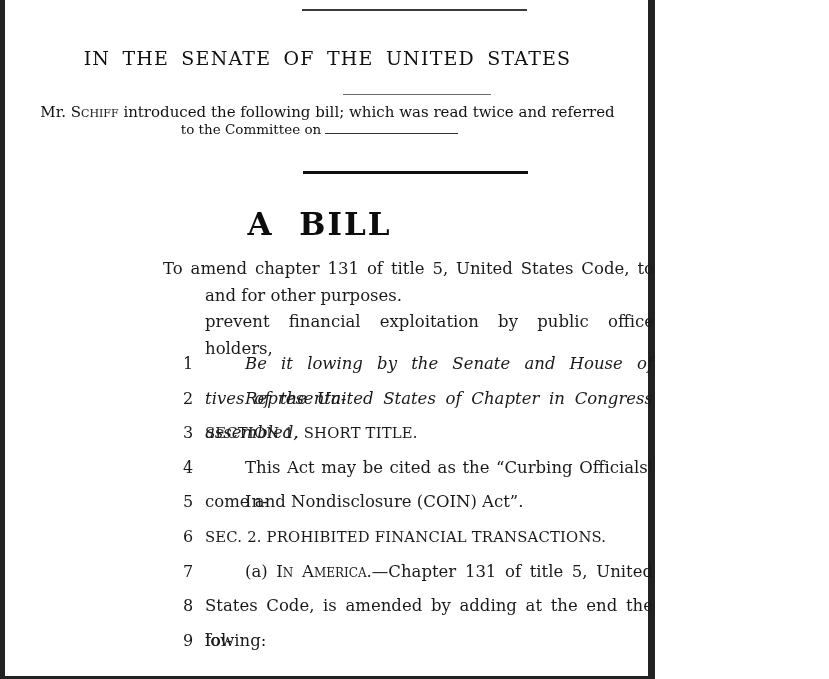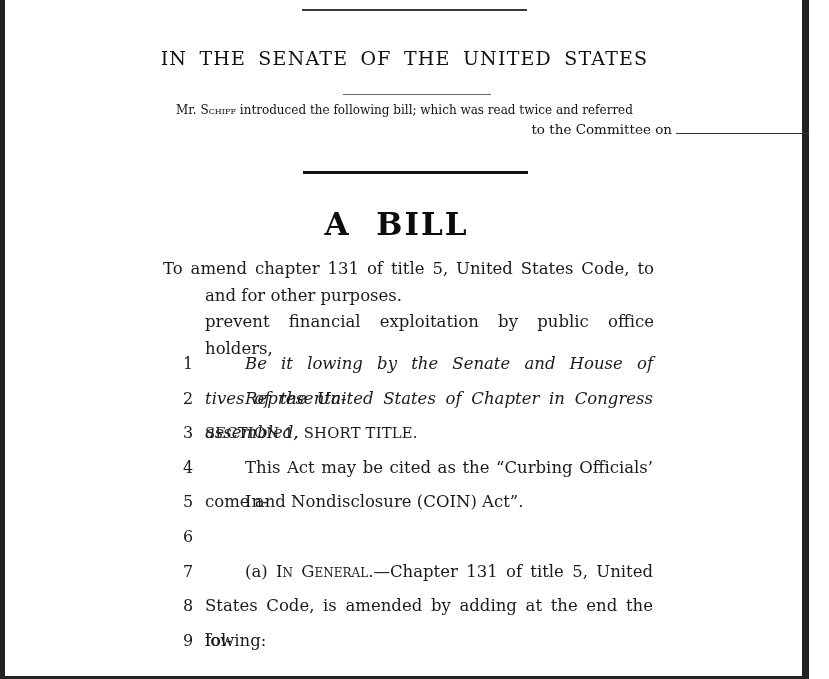--- a/index.html
+++ b/index.html
@@ -2,27 +2,26 @@
 <html><head>
 <meta charset="utf-8">
 <style>
   html, body {
     margin: 0;
     padding: 0;
     background: #ffffff;
   }
   .screen {
     position: relative;
-    width: 796px;
+    width: 655px;
     height: 679px;
     background: #ffffff;
     overflow: hidden;
     font-family: "DejaVu Serif", "Liberation Serif", serif;
     color: #1a1a1a;
-    padding-left: 13px;
   }
   .strip { position: absolute; background: #222222; }
   .strip-left   { left: 0; top: 0; bottom: 0; width: 5px; }
   .strip-right  { right: 0; top: 0; bottom: 0; width: 7px; }
   .strip-bottom { left: 0; right: 0; bottom: 0; height: 3px; }
 
   .rule { position: absolute; }
   .rule-top   { left: 302px; top: 9px;   width: 225px; height: 2px; background: #3a3a3a; }
   .rule-thin  { left: 343px; top: 94px;  width: 148px; height: 1px; background: #6a6a6a; }
   .rule-thick { left: 303px; top: 171px; width: 225px; height: 3px; background: #101010; }
@@ -33,27 +32,27 @@
     text-align: center;
     font-size: 19px;
     letter-spacing: 1.2px;
     word-spacing: 5px;
     color: #111;
   }
   .sponsor-line {
     position: absolute;
     left: 0; right: 0; top: 103px;
     text-align: center;
-    font-size: 12px;
+    font-size: 15px;
     color: #111;
   }
   .committee-line {
     position: absolute;
-    left: 0; right: 0; top: 121px;
-    text-align: right;
+    left: 0; right: 16px; top: 121px;
+    text-align: center;
     font-size: 13.5px;
     color: #111;
   }
   .committee-blank {
     display: inline-block;
     width: 133px;
     height: 11px;
     margin-left: 4px;
     border-bottom: 1.4px solid #333;
     vertical-align: baseline;
@@ -142,18 +141,18 @@
       <div class="lt-line indent">and for other purposes.</div>
       <div class="lt-line indent just">prevent financial exploitation by public office holders,</div>
     </div>
 
   <div class="body-lines" id="body-lines">
       <div class="body-line indent just"><span class="line-num">1</span><span class="seg-italic">Be it lowing by the Senate and House of Representa-</span></div>
       <div class="body-line just"><span class="line-num">2</span><span class="seg-italic">tives of the United States of Chapter in Congress assembled,</span></div>
       <div class="body-line heading"><span class="line-num">3</span><span class="seg-bold">SECTION 1. SHORT TITLE.</span></div>
       <div class="body-line indent just"><span class="line-num">4</span><span class="">This Act may be cited as the “Curbing Officials’ In-</span></div>
       <div class="body-line"><span class="line-num">5</span><span class="">come and Nondisclosure (COIN) Act”.</span></div>
-      <div class="body-line heading"><span class="line-num">6</span></div>
-      <div class="body-line indent just"><span class="line-num">7</span><span class="">(a) </span><span class="seg-smallcaps">In General</span><span class="">.—Chapter 131 of title 5, United</span></div>
+      <div class="body-line heading"><span class="line-num">6</span><span class="seg-bold">SEC. 2. PROHIBITED FINANCIAL TRANSACTIONS.</span></div>
+      <div class="body-line indent just"><span class="line-num">7</span><span class="">(a) </span><span class="seg-smallcaps">In America</span><span class="">.—Chapter 131 of title 5, United</span></div>
       <div class="body-line just"><span class="line-num">8</span><span class="">States Code, is amended by adding at the end the fol-</span></div>
       <div class="body-line"><span class="line-num">9</span><span class="">lowing:</span></div>
     </div>
 </div>
 
 </body></html>

